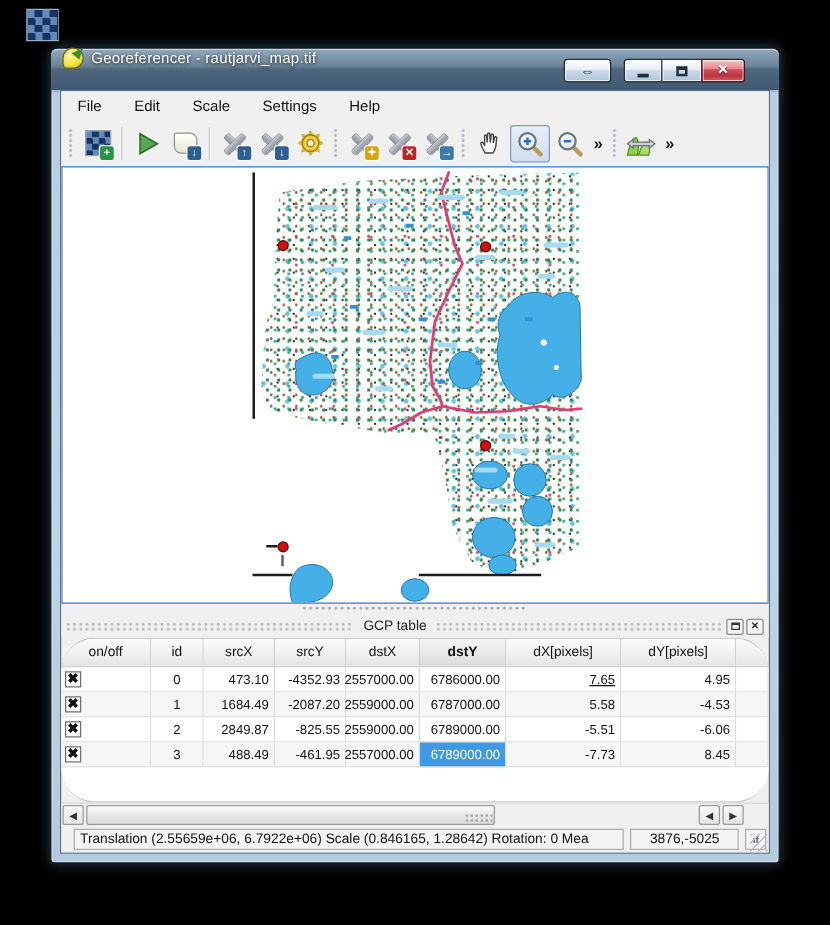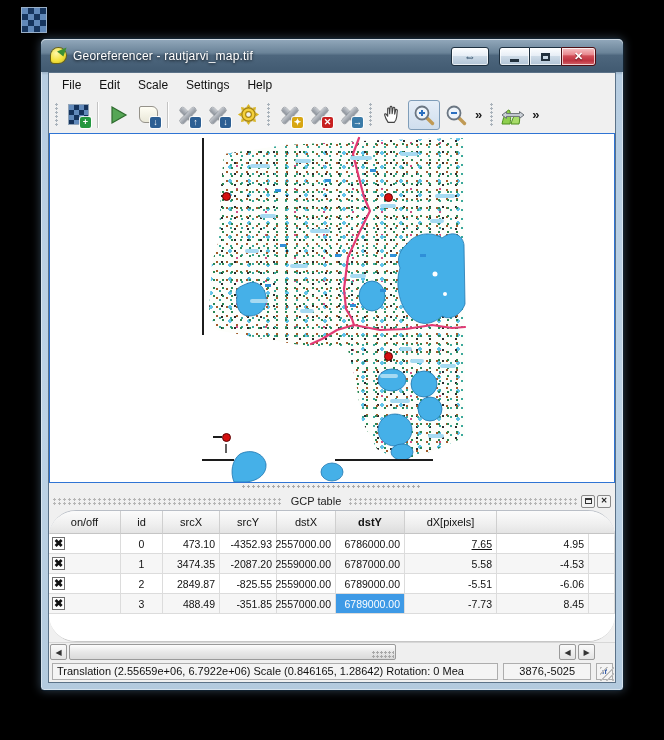--- a/index.html
+++ b/index.html
@@ -9,21 +9,21 @@
   
   .desk-icon{position:absolute;left:22px;top:8px;width:24px;height:24px;
     background:conic-gradient(#16355e 25%,#6189ba 0 50%,#16355e 0 75%,#6189ba 0);
     background-size:12px 12px;box-shadow:0 0 0 1px #9ab0c8;}
 
   
   .win{position:absolute;left:40px;top:38px;width:584px;height:653px;box-sizing:border-box;
     border:1px solid #122230;border-radius:6px 6px 4px 4px;
     background:linear-gradient(180deg,#9eb3c6 0,#7b93a8 30px,#b7cde1 36px,#bdd3e6 60%,#b3cade 100%);
     box-shadow:inset 0 0 0 1px rgba(255,255,255,.45),0 0 10px rgba(130,170,210,.35);}
-  .titlebar{height:33px;border-radius:5px 5px 0 0;position:relative;display:flex;align-items:center;
+  .titlebar{height:33px;border-radius:5px 5px 0 0;position:relative;display:flex;
     padding:0 10px;box-sizing:border-box;
     background:linear-gradient(180deg,#93a9bc 0,#6a8398 42%,#4d667d 50%,#415a71 100%);
     box-shadow:inset 0 1px 0 rgba(255,255,255,.55);}
   .qgis-icon{width:15px;height:15px;border-radius:50% 50% 50% 20%;margin-right:7px;position:relative;
     background:radial-gradient(circle at 35% 35%,#fff7a8,#f4e23c 55%,#cdb71a);box-shadow:0 0 0 1px #6e6410;}
   .qgis-icon::after{content:"";position:absolute;right:-1px;top:-2px;width:0;height:0;
     border-left:5px solid transparent;border-right:3px solid transparent;border-bottom:9px solid #3c8f34;
     transform:rotate(38deg);}
   .title-text{color:#fff;font-size:12px;text-shadow:0 1px 3px rgba(0,0,0,.85);letter-spacing:.2px;}
   .winbtns{position:absolute;right:27px;top:8px;display:flex;align-items:flex-start;}
@@ -36,21 +36,21 @@
   .wbtn.close{width:35px;border-radius:0 3px 3px 0;border-color:#4d0d12;
     background:linear-gradient(180deg,#f6c3c5,#e8878d 40%,#d14f58 46%,#bd3340 75%,#d4646b);}
   .glyph-min{width:9px;height:3px;background:#23313d;margin-top:7px;}
   .glyph-max{width:9px;height:8px;border:2px solid #23313d;border-top-width:3px;box-sizing:border-box;}
   .glyph-close{color:#fff;font-size:11px;font-weight:bold;text-shadow:0 1px 1px #5e0e14;line-height:1;}
 
   .win-inner{position:absolute;left:7px;right:7px;top:33px;bottom:7px;background:#f0f0f0;
     border:1px solid #5b7288;display:flex;flex-direction:column;overflow:hidden;}
 
   
-  .menubar{display:flex;padding:2px 4px 1px;align-items:center;background:#f0f0f0;}
+  .menubar{display:flex;padding:2px 4px 1px;align-items:center;background:#f0f0f0;gap:8px;}
   .menu-item{font-size:12px;color:#111;padding:3px 9px;}
   .toolbar{display:flex;align-items:center;height:37px;padding:0 2px;background:#f0f0f0;}
   .thandle{width:4px;height:24px;margin:0 4px;
     background-image:radial-gradient(circle at 1.5px 1.5px,#a9b2ba 1px,transparent 1.4px);background-size:4px 4px;}
   .tsep{width:1px;height:26px;background:#c3c3c3;border-right:1px solid #fff;margin:0 4px;}
   .tbtn{width:28px;height:28px;display:flex;align-items:center;justify-content:center;position:relative;margin:0 1px;background:none;border:none;padding:0;}
   .tbtn.pressed{border:1px solid #7f9db9;border-radius:3px;background:linear-gradient(#e6eef7,#cfdeee);width:32px;height:30px;}
   .badge{position:absolute;right:1px;bottom:1px;width:11px;height:11px;border-radius:2px;color:#fff;
     font-size:9px;line-height:11px;text-align:center;font-weight:bold;box-shadow:0 0 0 1px rgba(255,255,255,.85);}
   .badge.green{background:#23973f;} .badge.blue{background:#2d5f93;} .badge.yellow{background:#d8a612;}
@@ -121,21 +121,21 @@
     background:linear-gradient(#fafafa,#e4e4e4);font-size:8px;color:#333;display:flex;align-items:center;justify-content:center;padding:0;}
   .sthumb{position:absolute;left:20px;top:1px;width:327px;height:16px;box-sizing:border-box;border:1px solid #9a9a9a;
     border-radius:2px;background:linear-gradient(#fdfdfd,#e8e8e8 50%,#dadada);display:flex;align-items:center;justify-content:center;}
   .sthumb .grip{width:22px;height:7px;
     background-image:radial-gradient(circle at 1.5px 1.5px,#a8a8a8 1px,transparent 1.3px);background-size:4px 4px;}
 
   
   .statusbar{height:21px;background:#f0f0f0;display:flex;align-items:center;padding:0 2px;position:relative;}
   .spanel{box-sizing:border-box;height:17px;border:1px solid #adadad;background:#f4f4f4;font-size:11px;
     color:#111;line-height:15px;padding:0 4px;white-space:nowrap;overflow:hidden;}
-  .sp1{width:448px;margin-left:1px;}
+  .sp1{width:448px;margin-left:8px;}
   .sp2{width:88px;margin-left:5px;text-align:center;}
   .sp3{width:17px;margin-left:5px;text-align:center;font-size:8px;font-weight:bold;color:#3a5fa8;line-height:15px;}
   .grip{position:absolute;right:1px;bottom:1px;width:14px;height:14px;
     background:repeating-linear-gradient(315deg,#bdbdbd 0 1.5px,transparent 1.5px 4.5px);}
 </style>
 </head>
 <body>
 
 <div class="desk-icon"></div>
 
@@ -331,20 +331,21 @@
 
     <div class="gcp-table">
       <div class="thead" id="gcp-head">
           <div class="th" style="width: 72px;">on/off</div>
           <div class="th" style="width: 42px;">id</div>
           <div class="th" style="width: 57px;">srcX</div>
           <div class="th" style="width: 57px;">srcY</div>
           <div class="th" style="width: 59px;">dstX</div>
           <div class="th sorted" style="width: 69px;">dstY</div>
           <div class="th" style="width: 92px;">dX[pixels]</div>
+          <div class="th" style="width: 92px;">dY[pixels]</div>
           <div class="th" style="flex: 1 1 0%;"></div>
         </div>
       <div id="gcp-body">
           <div class="trow">
             <div class="td " style="width: 72px;">
               <span class="cbx">✖</span>
             </div>
             <div class="td mid" style="width: 42px;">0</div>
             <div class="td num" style="width: 57px;">473.10</div>
             <div class="td num" style="width: 57px; text-align: right;">-4352.93</div>
@@ -352,21 +353,21 @@
             <div class="td num" style="width: 69px;">6786000.00</div>
             <div class="td num" style="width: 92px; text-decoration: underline;">7.65</div>
             <div class="td num" style="width: 92px;">4.95</div>
             <div class="td" style="flex: 1 1 0%;"></div>
           </div>
           <div class="trow alt">
             <div class="td " style="width: 72px;">
               <span class="cbx">✖</span>
             </div>
             <div class="td mid" style="width: 42px;">1</div>
-            <div class="td num" style="width: 57px;">3474.35</div>
+            <div class="td num" style="width: 57px;">1684.49</div>
             <div class="td num" style="width: 57px;">-2087.20</div>
             <div class="td num" style="width: 59px;">2559000.00</div>
             <div class="td num" style="width: 69px;">6787000.00</div>
             <div class="td num" style="width: 92px;">5.58</div>
             <div class="td num" style="width: 92px;">-4.53</div>
             <div class="td" style="flex: 1 1 0%;"></div>
           </div>
           <div class="trow">
             <div class="td " style="width: 72px;">
               <span class="cbx">✖</span>
@@ -379,21 +380,21 @@
             <div class="td num" style="width: 92px;">-5.51</div>
             <div class="td num" style="width: 92px;">-6.06</div>
             <div class="td" style="flex: 1 1 0%;"></div>
           </div>
           <div class="trow alt">
             <div class="td " style="width: 72px;">
               <span class="cbx">✖</span>
             </div>
             <div class="td mid" style="width: 42px;">3</div>
             <div class="td num" style="width: 57px;">488.49</div>
-            <div class="td num" style="width: 57px;">-351.85</div>
+            <div class="td num" style="width: 57px;">-461.95</div>
             <div class="td num" style="width: 59px;">2557000.00</div>
             <div class="td num sel" style="width: 69px;">6789000.00</div>
             <div class="td num" style="width: 92px; padding-left: 32px;">-7.73</div>
             <div class="td num" style="width: 92px;">8.45</div>
             <div class="td" style="flex: 1 1 0%;"></div>
           </div>
         </div>
       <div class="table-empty"></div>
     </div>
 

